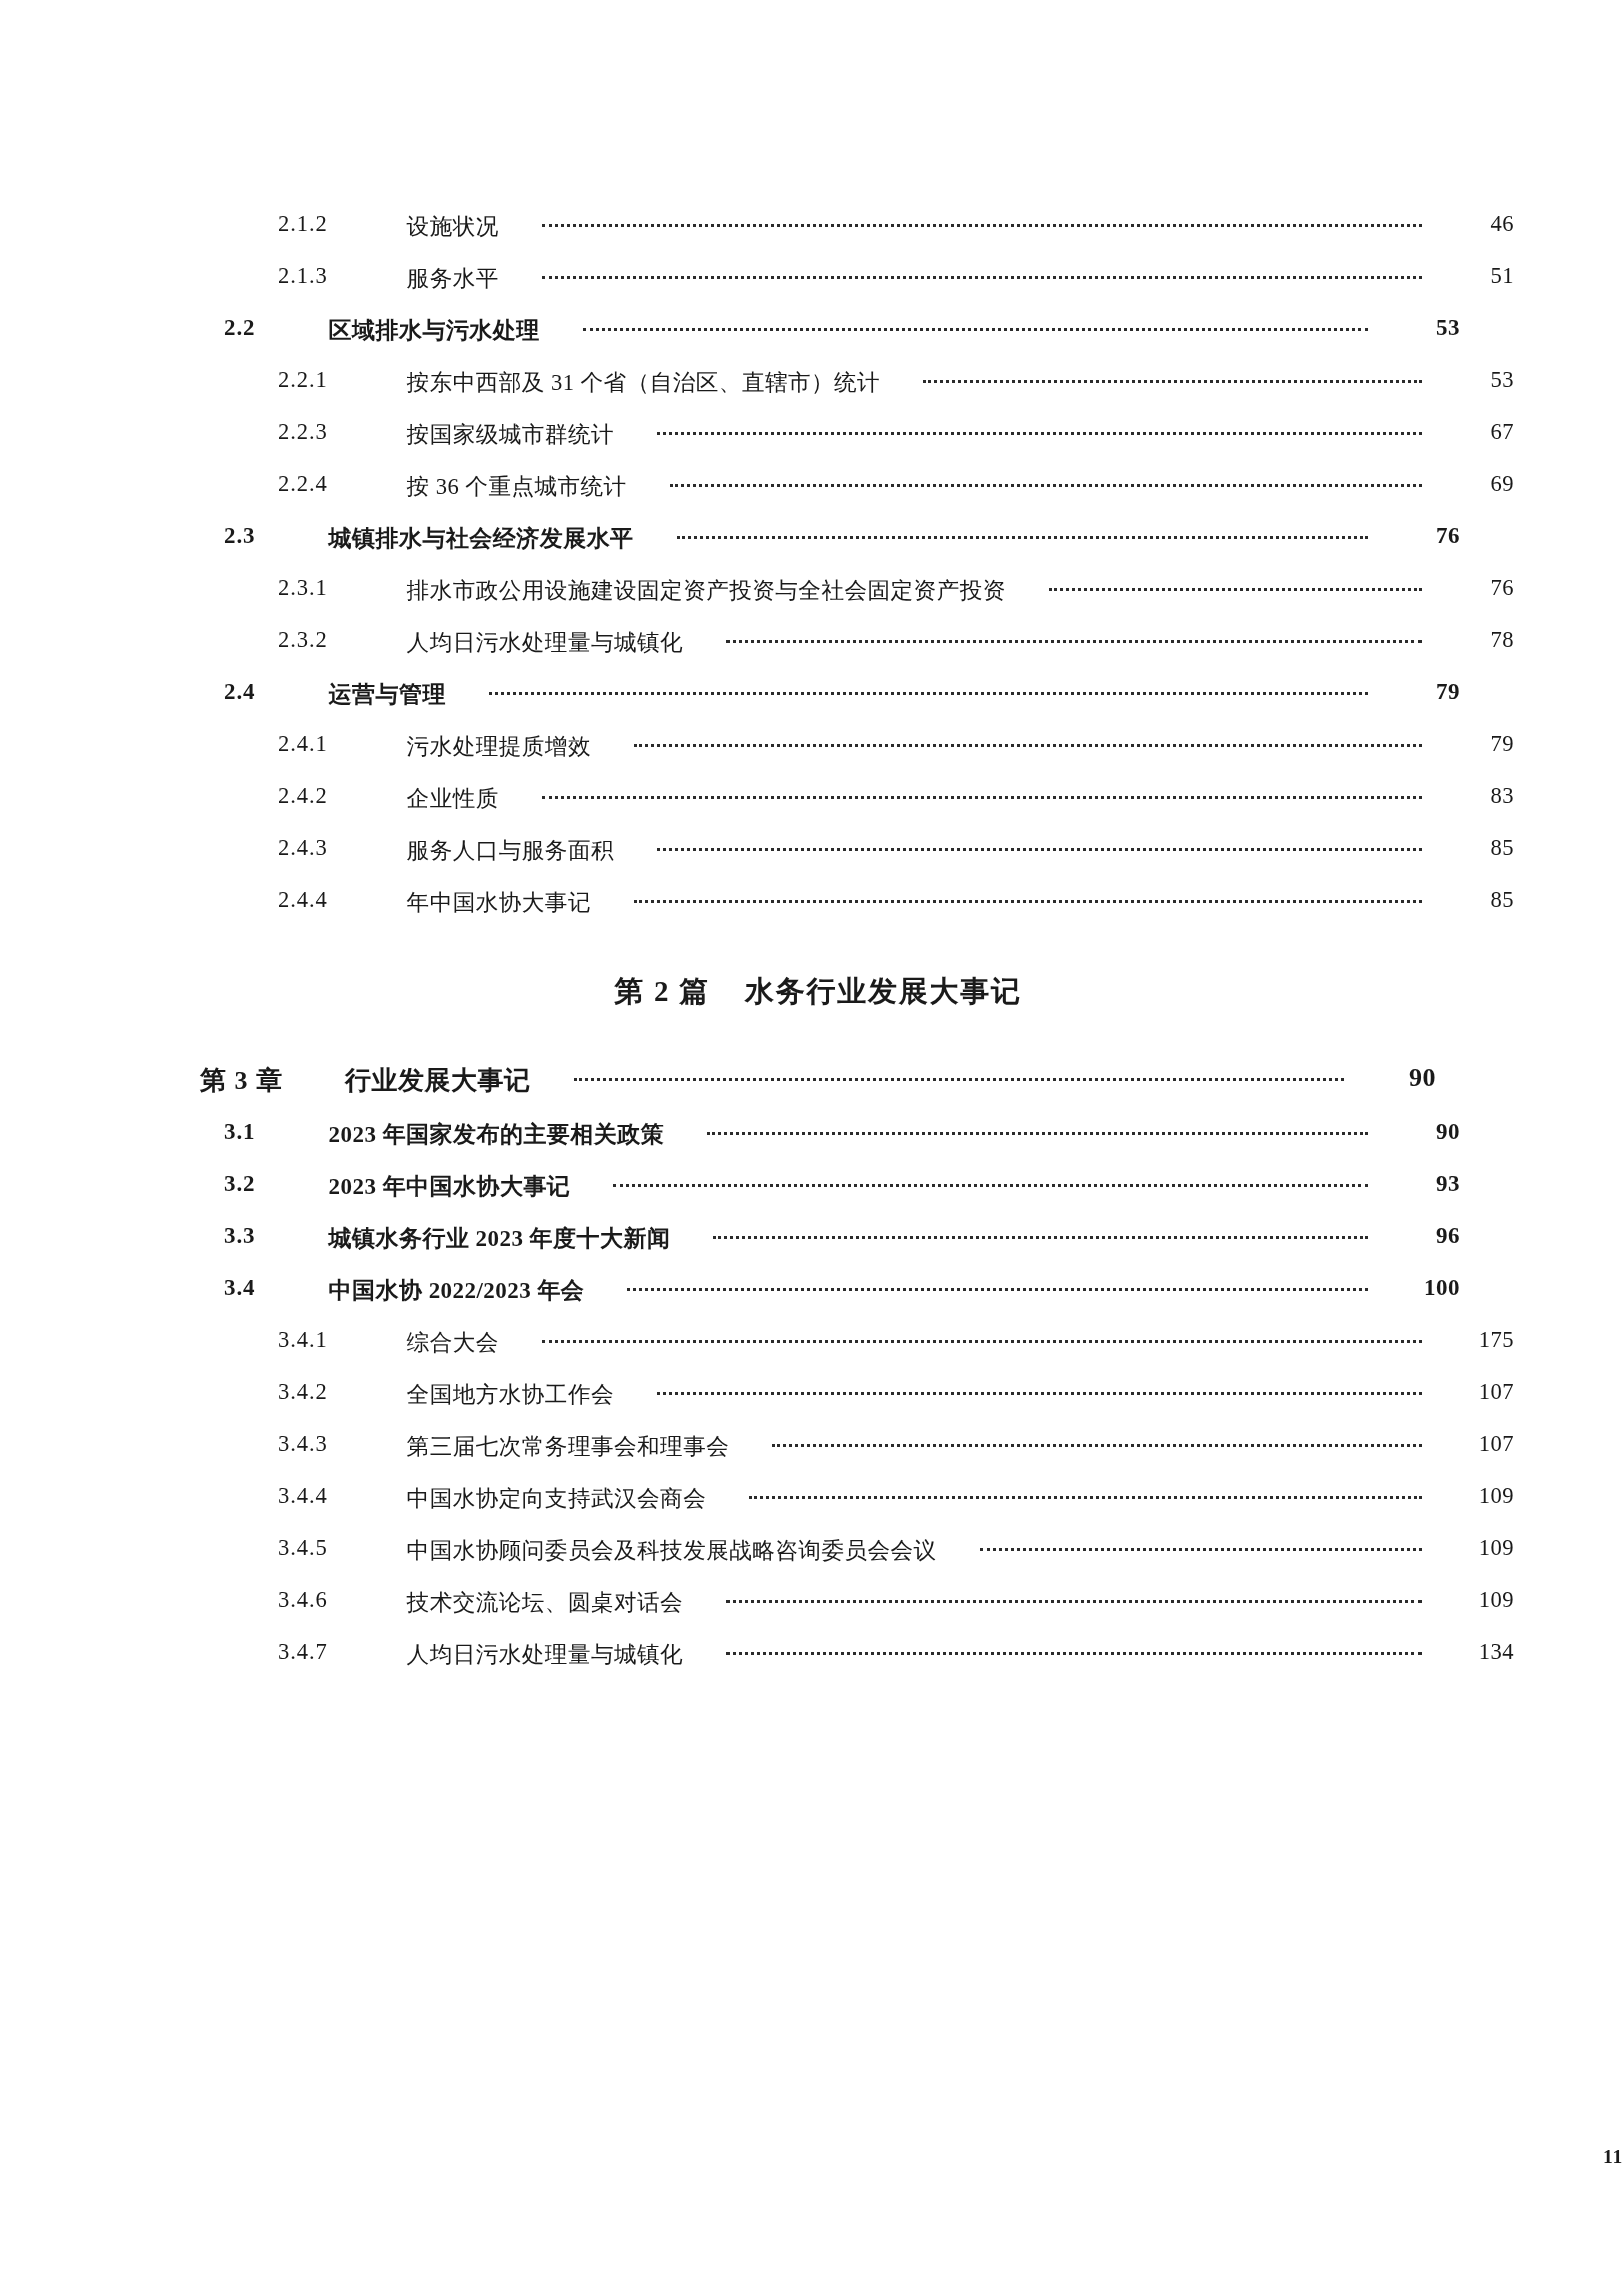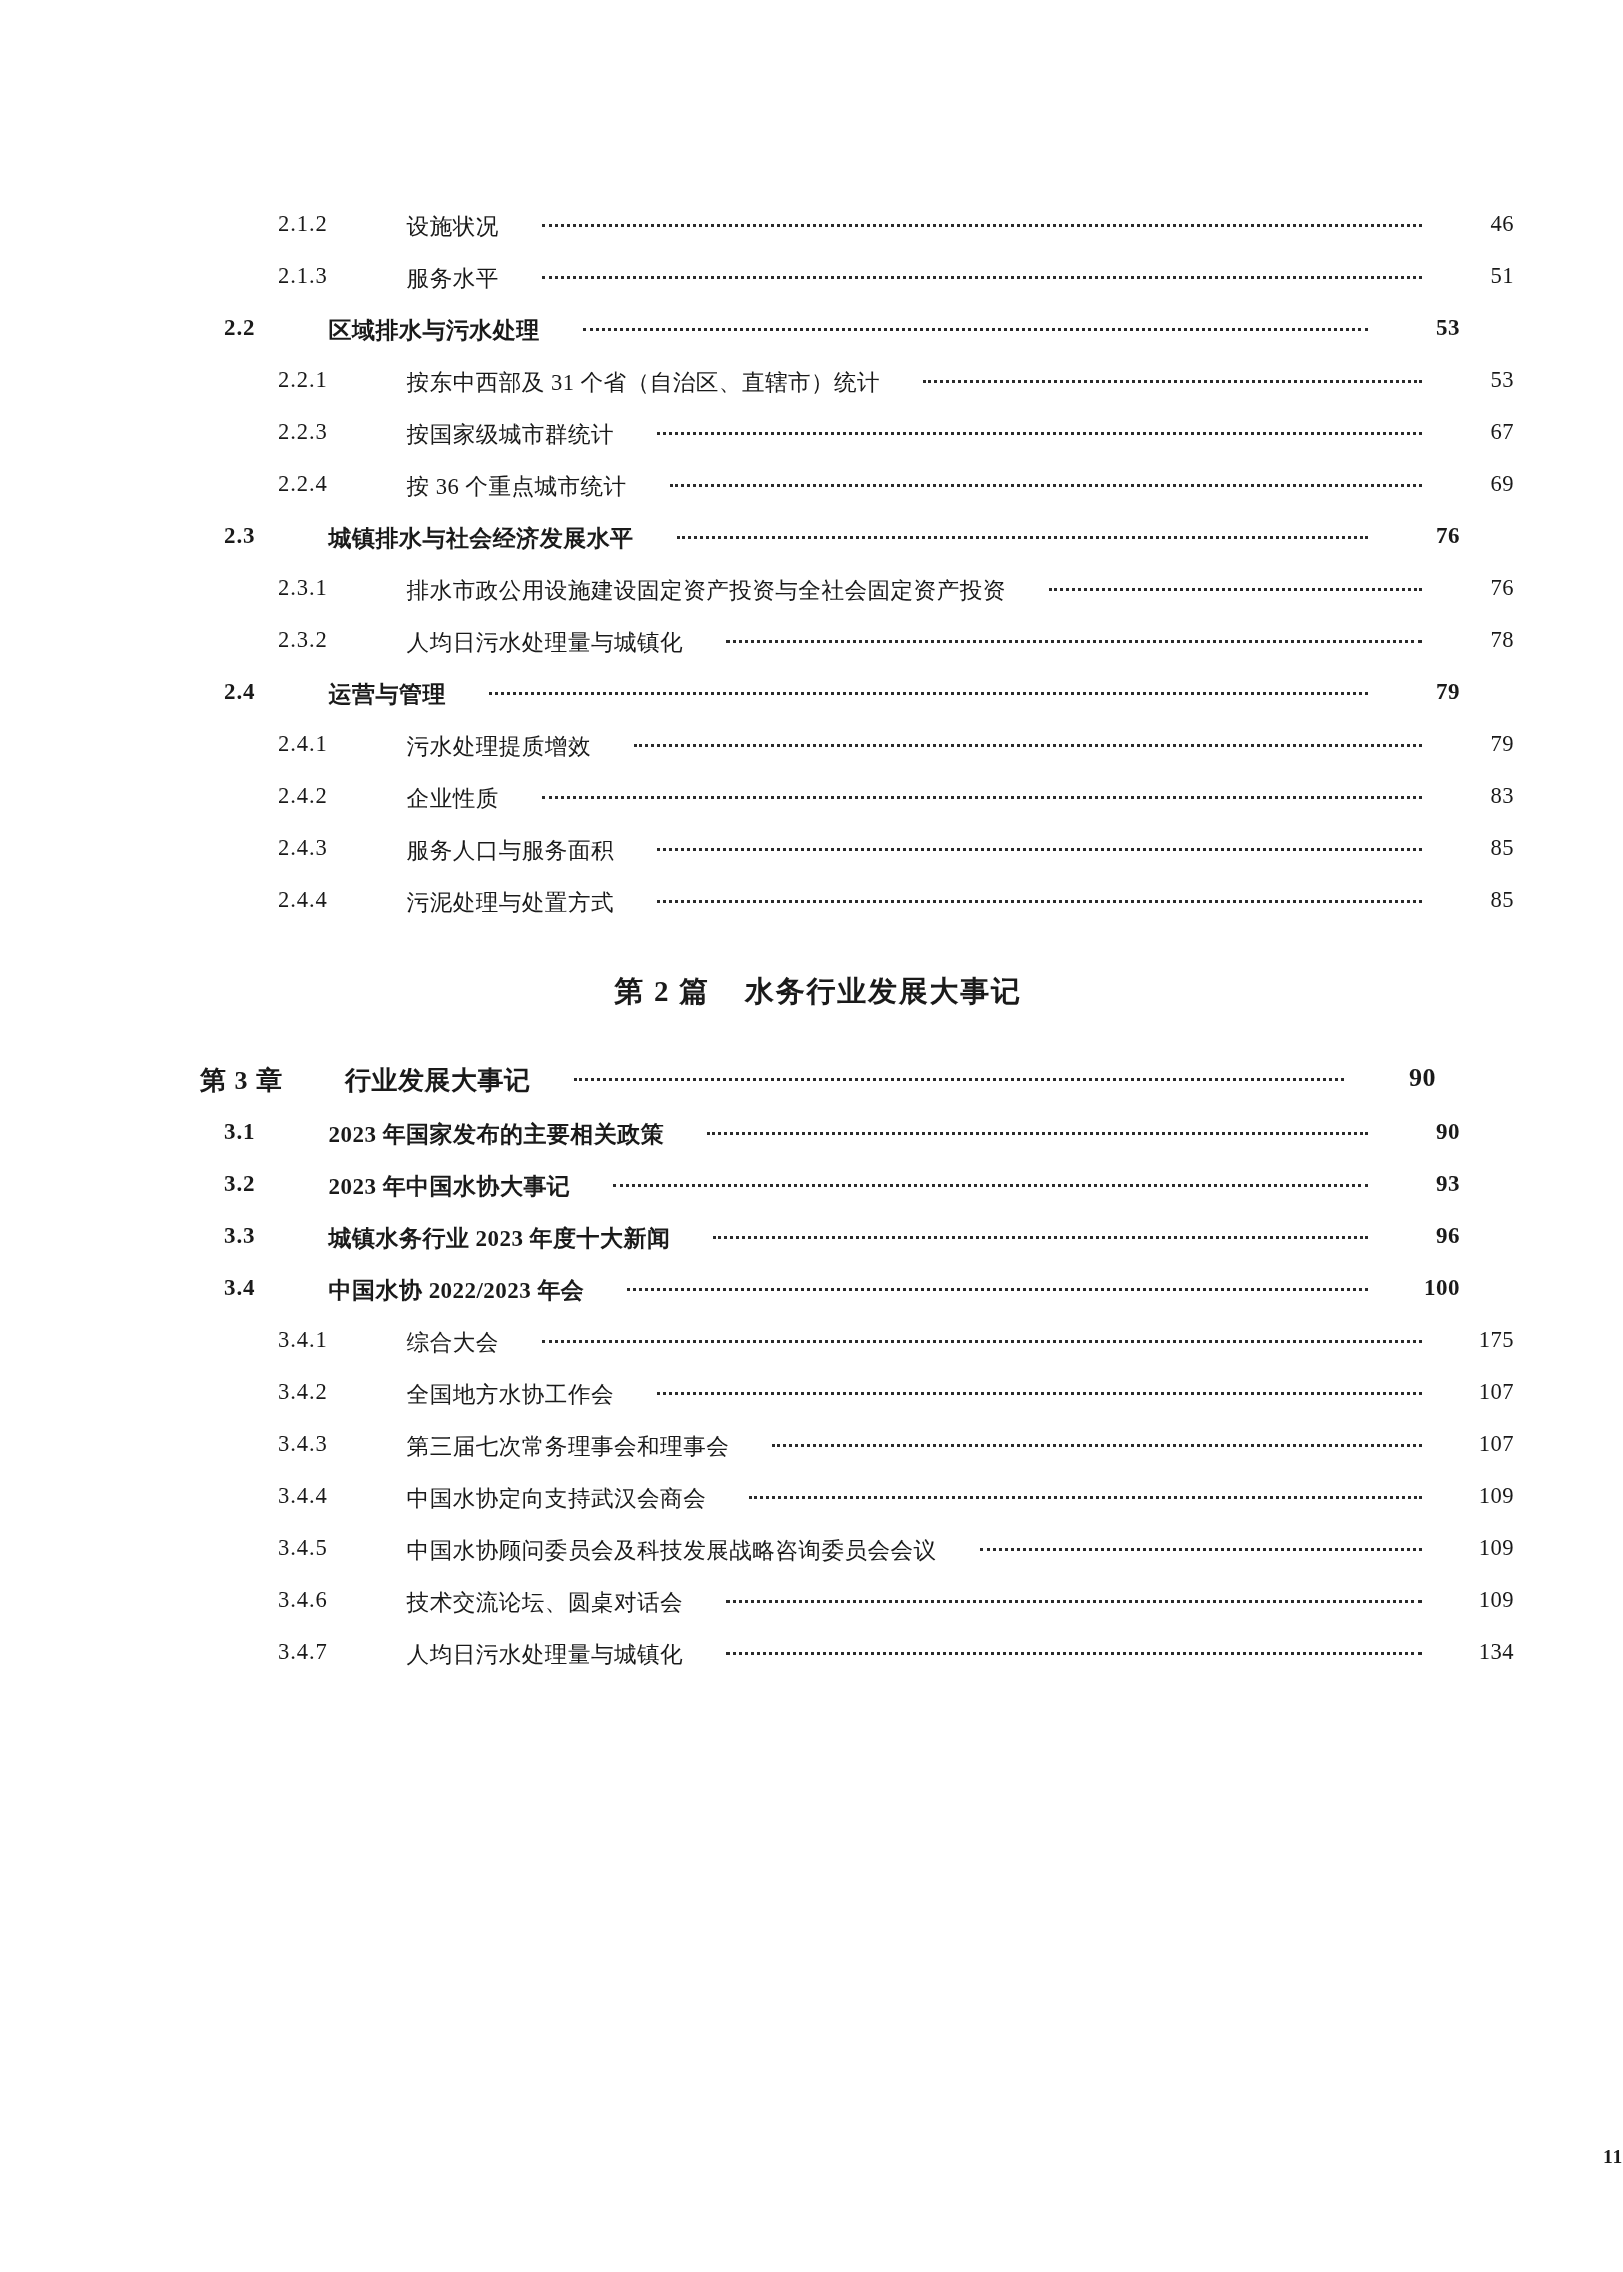--- a/index.html
+++ b/index.html
@@ -196,21 +196,21 @@
           <span class="pageno">83</span>
         </div>
         <div class="toc-row lvl3">
           <span class="num">2.4.3</span>
           <span class="title">服务人口与服务面积</span>
           <span class="leader"></span>
           <span class="pageno">85</span>
         </div>
         <div class="toc-row lvl3">
           <span class="num">2.4.4</span>
-          <span class="title">污泥处理与处置方式</span>
+          <span class="title">年中国水协大事记</span>
           <span class="leader"></span>
           <span class="pageno">85</span>
         </div>
       </div>
 
     <div class="part-heading">
       <span>第 2 篇</span><span class="sep"></span><span>水务行业发展大事记</span>
     </div>
 
     <div id="toc-list-after">

